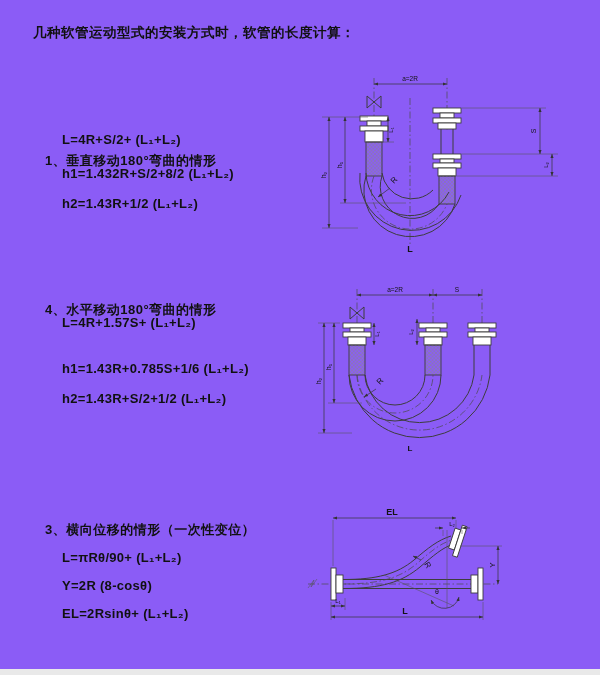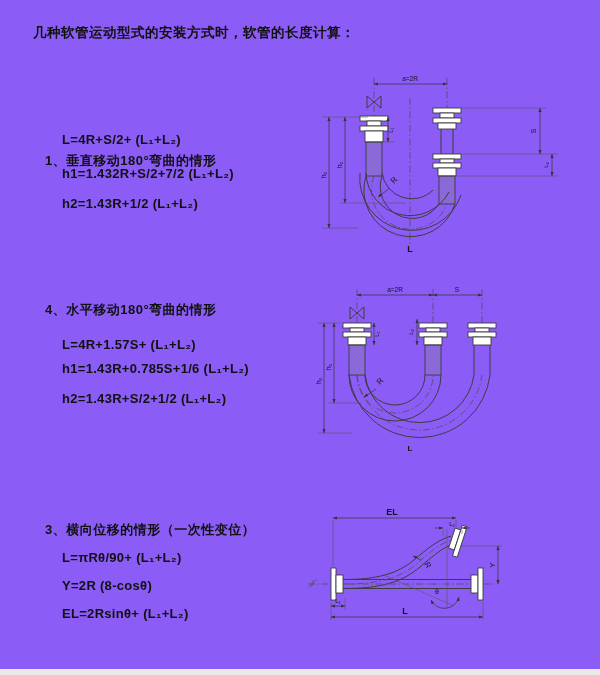--- a/index.html
+++ b/index.html
@@ -19,25 +19,25 @@
 </style>
 </head>
 <body>
 
 <div class="page">
 
   <div class="doc-title">几种软管运动型式的安装方式时，软管的长度计算：</div>
 
   <div class="sec-head" style="top:122px;margin-top:30px;">1、垂直移动180°弯曲的情形</div>
   <div class="formula" style="top:132px;">L=4R+S/2+ (L₁+L₂)</div>
-  <div class="formula" style="top:166px;">h1=1.432R+S/2+7/2 (L₁+L₂)</div>
+  <div class="formula" style="top:166px;">h1=1.432R+S/2+8/2 (L₁+L₂)</div>
   <div class="formula" style="top:196px;">h2=1.43R+1/2 (L₁+L₂)</div>
 
   <div class="sec-head" style="top:301px;">4、水平移动180°弯曲的情形</div>
-  <div class="formula" style="top:337px;">L=4R+1.57S+ (L₁+L₂)</div>
+  <div class="formula" style="top:315px;">L=4R+1.57S+ (L₁+L₂)</div>
   <div class="formula" style="top:361px;">h1=1.43R+0.785S+1/6 (L₁+L₂)</div>
   <div class="formula" style="top:391px;">h2=1.43R+S/2+1/2 (L₁+L₂)</div>
 
   <div class="sec-head" style="top:521px;">3、横向位移的情形（一次性变位）</div>
   <div class="formula" style="top:550px;">L=πRθ/90+ (L₁+L₂)</div>
   <div class="formula" style="top:578px;">Y=2R (8-cosθ)</div>
   <div class="formula" style="top:606px;">EL=2Rsinθ+ (L₁+L₂)</div>
 
   <svg style="left:312px;top:70px;" width="246" height="188" viewBox="0 0 246 188">
     <defs>

